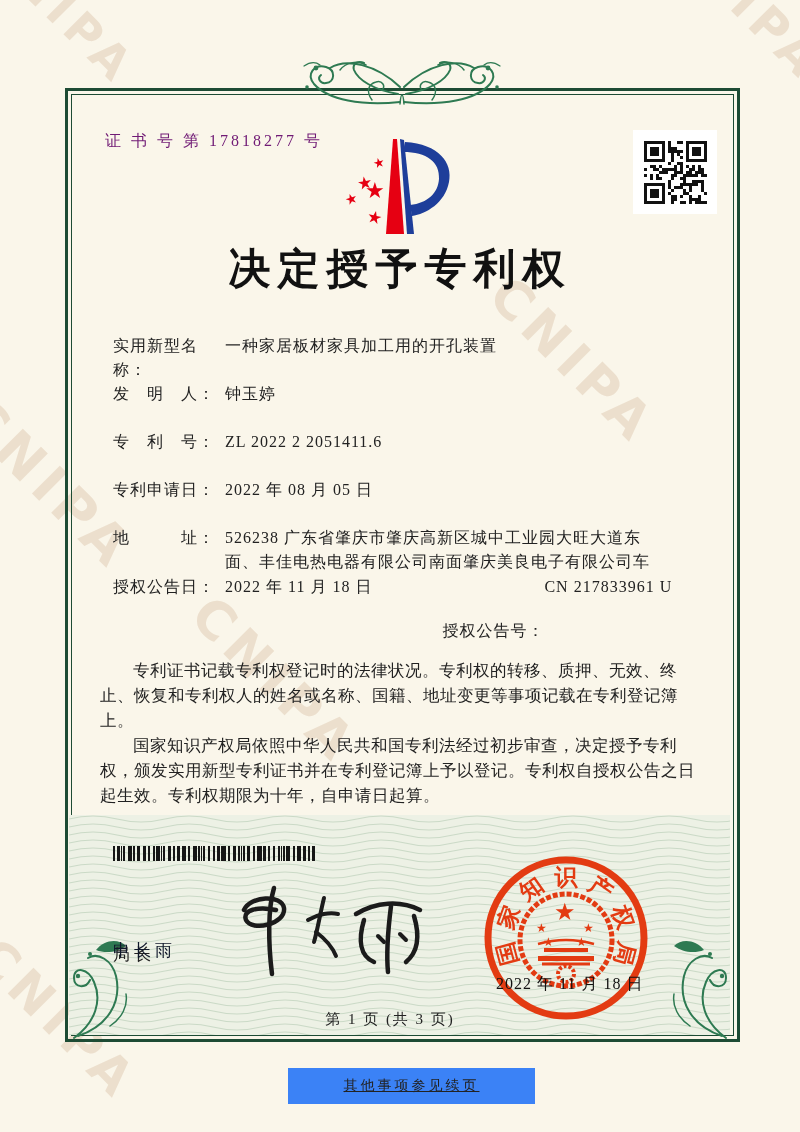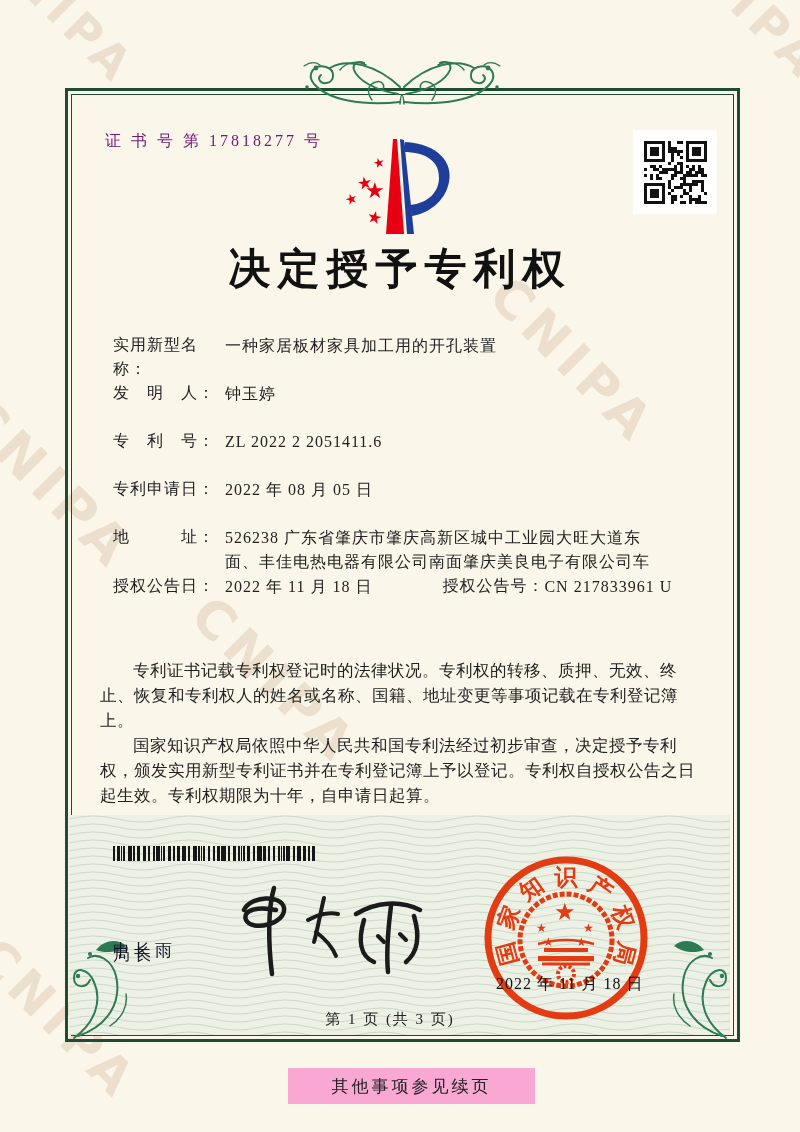--- a/index.html
+++ b/index.html
@@ -35,23 +35,23 @@
     background:#ffffff;z-index:4;display:flex;align-items:center;justify-content:center;
   }
   .title{
     position:absolute;left:0;top:241px;width:800px;z-index:4;
     text-align:center;font-size:42px;font-weight:bold;letter-spacing:7px;color:#111;
   }
   
   .fields{position:absolute;left:113px;top:334px;width:590px;z-index:4;font-size:16px;color:#222;}
   .field-row{display:flex;align-items:flex-start;height:24px;margin-bottom:24px;line-height:24px;}
   .field-row.addr{height:48px;margin-bottom:1px;}
-  .field-label{display:inline-block;width:112px;flex:0 0 112px;letter-spacing:1px;font-family:Liberation Mono, monospace;}
+  .field-label{display:inline-block;width:112px;flex:0 0 112px;letter-spacing:1px;}
   .field-value{white-space:pre-line;letter-spacing:1px;line-height:24px;}
-  .grant-label2{margin-left:70px;width:auto;flex:0 0 auto;letter-spacing:1px;}
+  .grant-label2{margin-left:70px;width:auto;flex:0 0 auto;letter-spacing:1px;margin-top:44px;}
   
   .body-text{
     position:absolute;left:100px;top:658px;width:604px;z-index:4;
     font-size:16.5px;line-height:25px;color:#222;letter-spacing:0.5px;
   }
   .body-text p{margin:0;text-indent:2em;}
   
   .band{position:absolute;left:69px;top:815px;width:661px;height:220px;z-index:2;}
   .barcode{
     position:absolute;left:113px;top:846px;width:205px;height:15px;z-index:4;
@@ -79,22 +79,22 @@
   .seal-date{
     position:absolute;left:496px;top:974px;width:144px;z-index:6;text-align:center;
     font-size:16px;color:#111;letter-spacing:1px;white-space:nowrap;
   }
   .page-num{
     position:absolute;left:0;top:1010px;width:780px;z-index:4;text-align:center;
     font-size:15px;color:#222;letter-spacing:2px;
   }
   .note-box{
     position:absolute;left:288px;top:1068px;width:247px;height:36px;z-index:4;
-    background:#f9a8d4;display:flex;align-items:center;justify-content:center;
-    font-size:17px;color:#222;letter-spacing:3px;
+    background:#3b82f6;display:flex;align-items:center;justify-content:center;
+    font-size:14px;color:#222;letter-spacing:3px;text-decoration:underline;
   }
 </style>
 </head>
 <body>
 
 <div class="wm" style="left:-34px;top:-18px;font-size:46px;">CNIPA</div>
 <div class="wm" style="left:648px;top:-26px;font-size:48px;">CNIPA</div>
 <div class="wm" style="left:-60px;top:452px;font-size:54px;">CNIPA</div>
 <div class="wm" style="left:468px;top:330px;font-size:52px;">CNIPA</div>
 <div class="wm" style="left:170px;top:650px;font-size:52px;">CNIPA</div>

